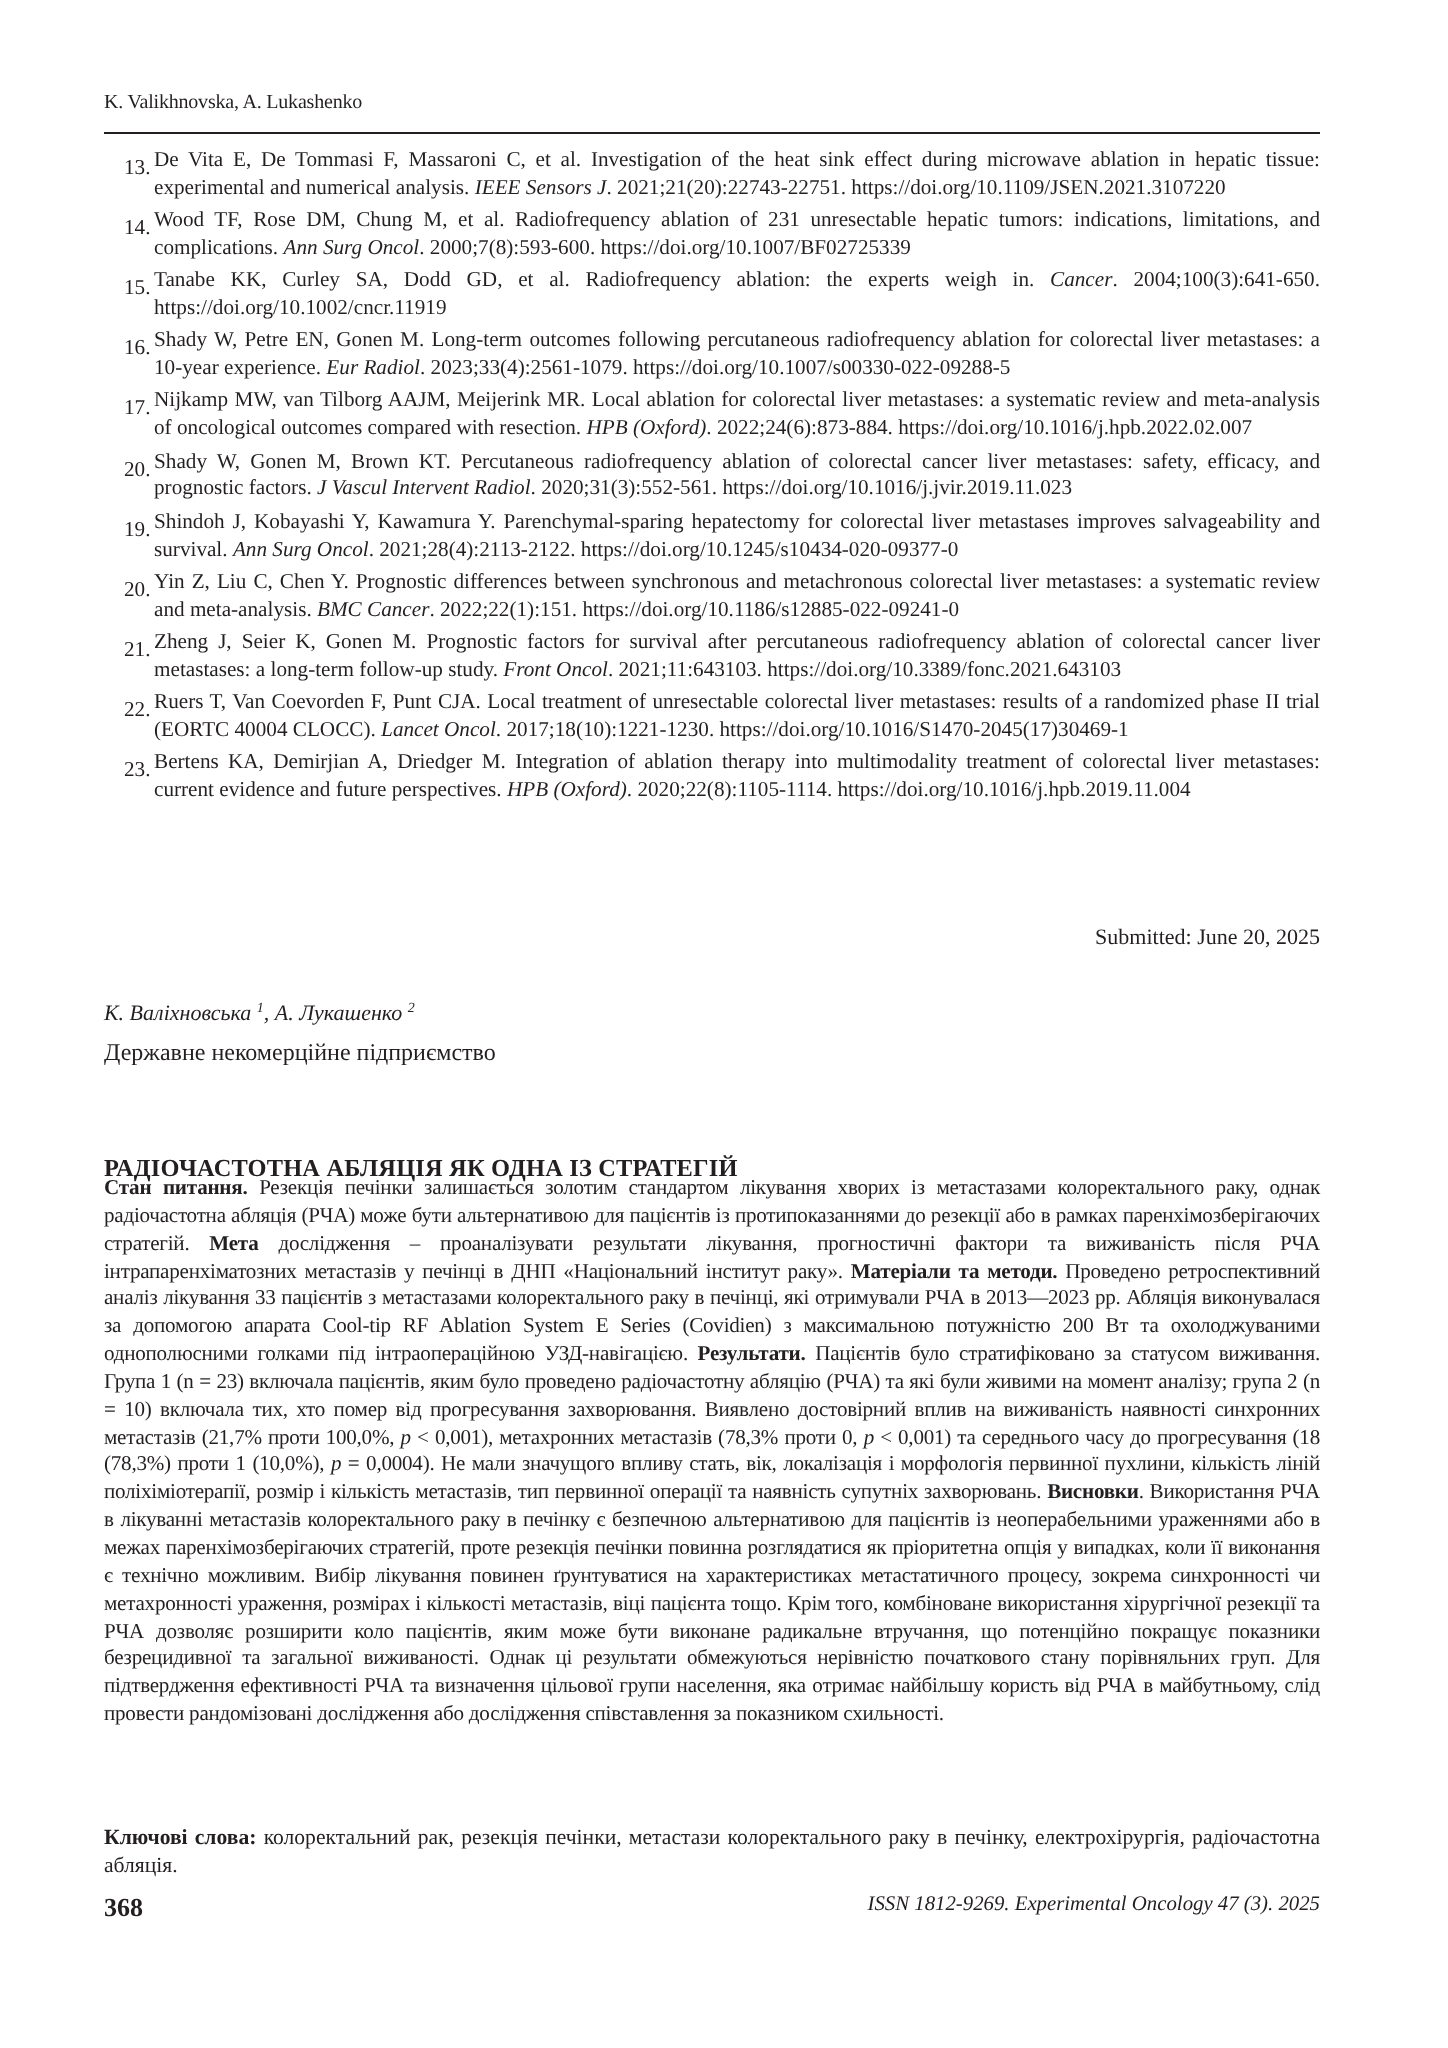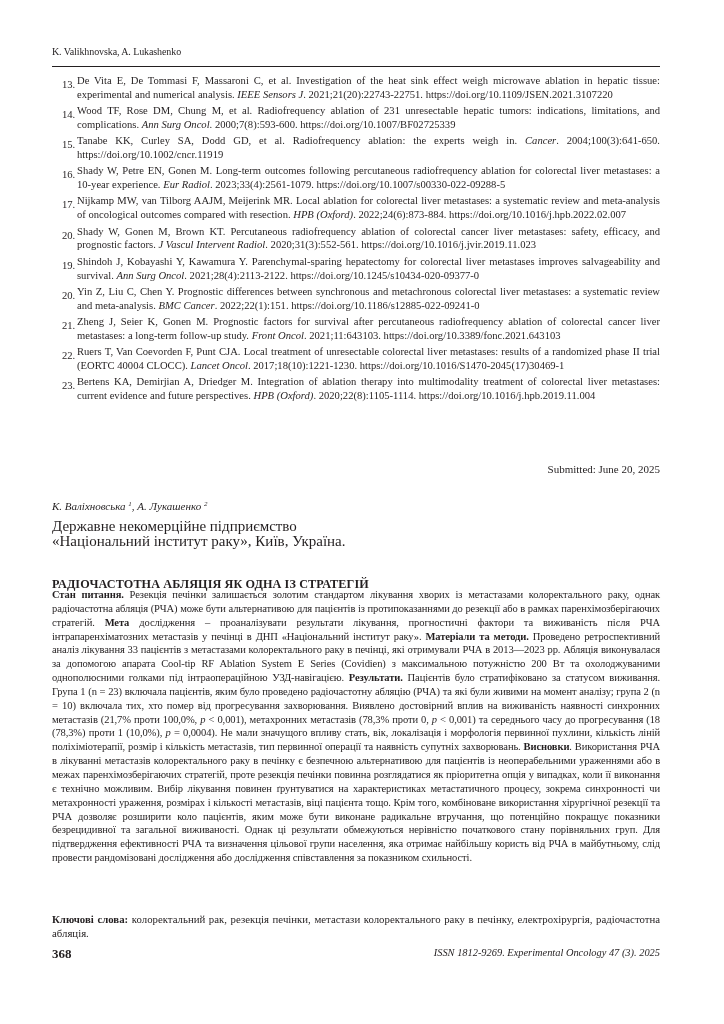--- a/index.html
+++ b/index.html
@@ -30,21 +30,21 @@
     position: absolute; top: 463px; right: 0;
     font-size: 11px;
   }
   .authors {
     position: absolute; top: 500px; left: 0;
     font-size: 11px; font-style: italic;
   }
   .authors sup { font-size: 7px; vertical-align: 4px; }
   .affil {
     position: absolute; top: 519px; left: 0;
-    font-size: 15px; line-height: 15px;
+    font-size: 12px; line-height: 15px;
   }
   .title-uk {
     position: absolute; top: 577px; left: 0;
     font-size: 12.2px; line-height: 14.6px; letter-spacing: 0.1px; font-weight: bold;
   }
   .abstract {
     position: absolute; top: 588px; left: 0; width: 608px;
     font-size: 10.55px; line-height: 13.85px; text-align: justify;
     margin: 0; letter-spacing: -0.12px;
   }
@@ -66,40 +66,39 @@
 </style>
 </head>
 <body>
 
 <div class="page">
 
   <div class="running-head">K. Valikhnovska, A. Lukashenko</div>
   <div class="head-rule"></div>
 
   <ol class="refs">
-    <li><span class="num">13.</span><span>De Vita E, De Tommasi F, Massaroni C, et al. Investigation of the heat sink effect weigh microwave ablation in hepatic tissue: experimental and numerical analysis. </span><i>IEEE Sensors J</i><span>. 2021;21(20):22743-22751. https://doi.org/10.1109/JSEN.2021.3107220</span></li>
+    <li><span class="num">13.</span><span>De Vita E, De Tommasi F, Massaroni C, et al. Investigation of the heat sink effect during microwave ablation in hepatic tissue: experimental and numerical analysis. </span><i>IEEE Sensors J</i><span>. 2021;21(20):22743-22751. https://doi.org/10.1109/JSEN.2021.3107220</span></li>
     <li><span class="num">14.</span><span>Wood TF, Rose DM, Chung M, et al. Radiofrequency ablation of 231 unresectable hepatic tumors: indications, limitations, and complications. </span><i>Ann Surg Oncol</i><span>. 2000;7(8):593-600. https://doi.org/10.1007/BF02725339</span></li>
     <li><span class="num">15.</span><span>Tanabe KK, Curley SA, Dodd GD, et al. Radiofrequency ablation: the experts weigh in. </span><i>Cancer</i><span>. 2004;100(3):641-650. https://doi.org/10.1002/cncr.11919</span></li>
     <li><span class="num">16.</span><span>Shady W, Petre EN, Gonen M. Long-term outcomes following percutaneous radiofrequency ablation for colorectal liver metastases: a 10-year experience. </span><i>Eur Radiol</i><span>. 2023;33(4):2561-1079. https://doi.org/10.1007/s00330-022-09288-5</span></li>
     <li><span class="num">17.</span><span>Nijkamp MW, van Tilborg AAJM, Meijerink MR. Local ablation for colorectal liver metastases: a systematic review and meta-analysis of oncological outcomes compared with resection. </span><i>HPB (Oxford)</i><span>. 2022;24(6):873-884. https://doi.org/10.1016/j.hpb.2022.02.007</span></li>
     <li><span class="num">20.</span><span>Shady W, Gonen M, Brown KT. Percutaneous radiofrequency ablation of colorectal cancer liver metastases: safety, efficacy, and prognostic factors. </span><i>J Vascul Intervent Radiol</i><span>. 2020;31(3):552-561. https://doi.org/10.1016/j.jvir.2019.11.023</span></li>
     <li><span class="num">19.</span><span>Shindoh J, Kobayashi Y, Kawamura Y. Parenchymal-sparing hepatectomy for colorectal liver metastases improves salvageability and survival. </span><i>Ann Surg Oncol</i><span>. 2021;28(4):2113-2122. https://doi.org/10.1245/s10434-020-09377-0</span></li>
     <li><span class="num">20.</span><span>Yin Z, Liu C, Chen Y. Prognostic differences between synchronous and metachronous colorectal liver metastases: a systematic review and meta-analysis. </span><i>BMC Cancer</i><span>. 2022;22(1):151. https://doi.org/10.1186/s12885-022-09241-0</span></li>
     <li><span class="num">21.</span><span>Zheng J, Seier K, Gonen M. Prognostic factors for survival after percutaneous radiofrequency ablation of colorectal cancer liver metastases: a long-term follow-up study. </span><i>Front Oncol</i><span>. 2021;11:643103. https://doi.org/10.3389/fonc.2021.643103</span></li>
     <li><span class="num">22.</span><span>Ruers T, Van Coevorden F, Punt CJA. Local treatment of unresectable colorectal liver metastases: results of a randomized phase II trial (EORTC 40004 CLOCC). </span><i>Lancet Oncol</i><span>. 2017;18(10):1221-1230. https://doi.org/10.1016/S1470-2045(17)30469-1</span></li>
     <li><span class="num">23.</span><span>Bertens KA, Demirjian A, Driedger M. Integration of ablation therapy into multimodality treatment of colorectal liver metastases: current evidence and future perspectives. </span><i>HPB (Oxford)</i><span>. 2020;22(8):1105-1114. https://doi.org/10.1016/j.hpb.2019.11.004</span></li>
   </ol>
 
   <div class="submitted">Submitted: June 20, 2025</div>
 
   <div class="authors"><span>К. Валіхновська</span> <sup>1</sup><span>, </span><span>А. Лукашенко</span> <sup>2</sup></div>
 
   <div class="affil">
     <div>Державне некомерційне підприємство</div>
-    <div>«Національний інститут раку», Київ, Україна.</div>
   </div>
 
   <div class="title-uk">
     <div>РАДІОЧАСТОТНА АБЛЯЦІЯ ЯК ОДНА ІЗ СТРАТЕГІЙ</div>
   </div>
 
   <p class="abstract"><b>Стан питання.</b><span> Резекція печінки залишається золотим стандартом лікування хворих із метастазами колоректального раку, однак радіочастотна абляція (РЧА) може бути альтернативою для пацієнтів із протипоказаннями до резекції або в рамках паренхімозберігаючих стратегій. </span><b>Мета</b><span> дослідження – проаналізувати результати лікування, прогностичні фактори та виживаність після РЧА інтрапаренхіматозних метастазів у печінці в ДНП «Національний інститут раку». </span><b>Матеріали та методи.</b><span> Проведено ретроспективний аналіз лікування 33 пацієнтів з метастазами колоректального раку в печінці, які отримували РЧА в 2013—2023 рр. Абляція виконувалася за допомогою апарата Cool-tip RF Ablation System E Series (Covidien) з максимальною потужністю 200 Вт та охолоджуваними однополюсними голками під інтраопераційною УЗД-навігацією. </span><b>Результати.</b><span> Пацієнтів було стратифіковано за статусом виживання. Група 1 (n = 23) включала пацієнтів, яким було проведено радіочастотну абляцію (РЧА) та які були живими на момент аналізу; група 2 (n = 10) включала тих, хто помер від прогресування захворювання. Виявлено достовірний вплив на виживаність наявності синхронних метастазів (21,7% проти 100,0%, </span><i>p</i><span> &lt; 0,001), метахронних метастазів (78,3% проти 0, </span><i>p</i><span> &lt; 0,001) та середнього часу до прогресування (18 (78,3%) проти 1 (10,0%), </span><i>p</i><span> = 0,0004). Не мали значущого впливу стать, вік, локалізація і морфологія первинної пухлини, кількість ліній поліхіміотерапії, розмір і кількість метастазів, тип первинної операції та наявність супутніх захворювань. </span><b>Висновки</b><span>. Використання РЧА в лікуванні метастазів колоректального раку в печінку є безпечною альтернативою для пацієнтів із неоперабельними ураженнями або в межах паренхімозберігаючих стратегій, проте резекція печінки повинна розглядатися як пріоритетна опція у випадках, коли її виконання є технічно можливим. Вибір лікування повинен ґрунтуватися на характеристиках метастатичного процесу, зокрема синхронності чи метахронності ураження, розмірах і кількості метастазів, віці пацієнта тощо. Крім того, комбіноване використання хірургічної резекції та РЧА дозволяє розширити коло пацієнтів, яким може бути виконане радикальне втручання, що потенційно покращує показники безрецидивної та загальної виживаності. Однак ці результати обмежуються нерівністю початкового стану порівняльних груп. Для підтвердження ефективності РЧА та визначення цільової групи населення, яка отримає найбільшу користь від РЧА в майбутньому, слід провести рандомізовані дослідження або дослідження співставлення за показником схильності.</span></p>
 
   <p class="keywords"><b>Ключові слова:</b><span> колоректальний рак, резекція печінки, метастази колоректального раку в печінку, електрохірургія, радіочастотна абляція.</span></p>
 

